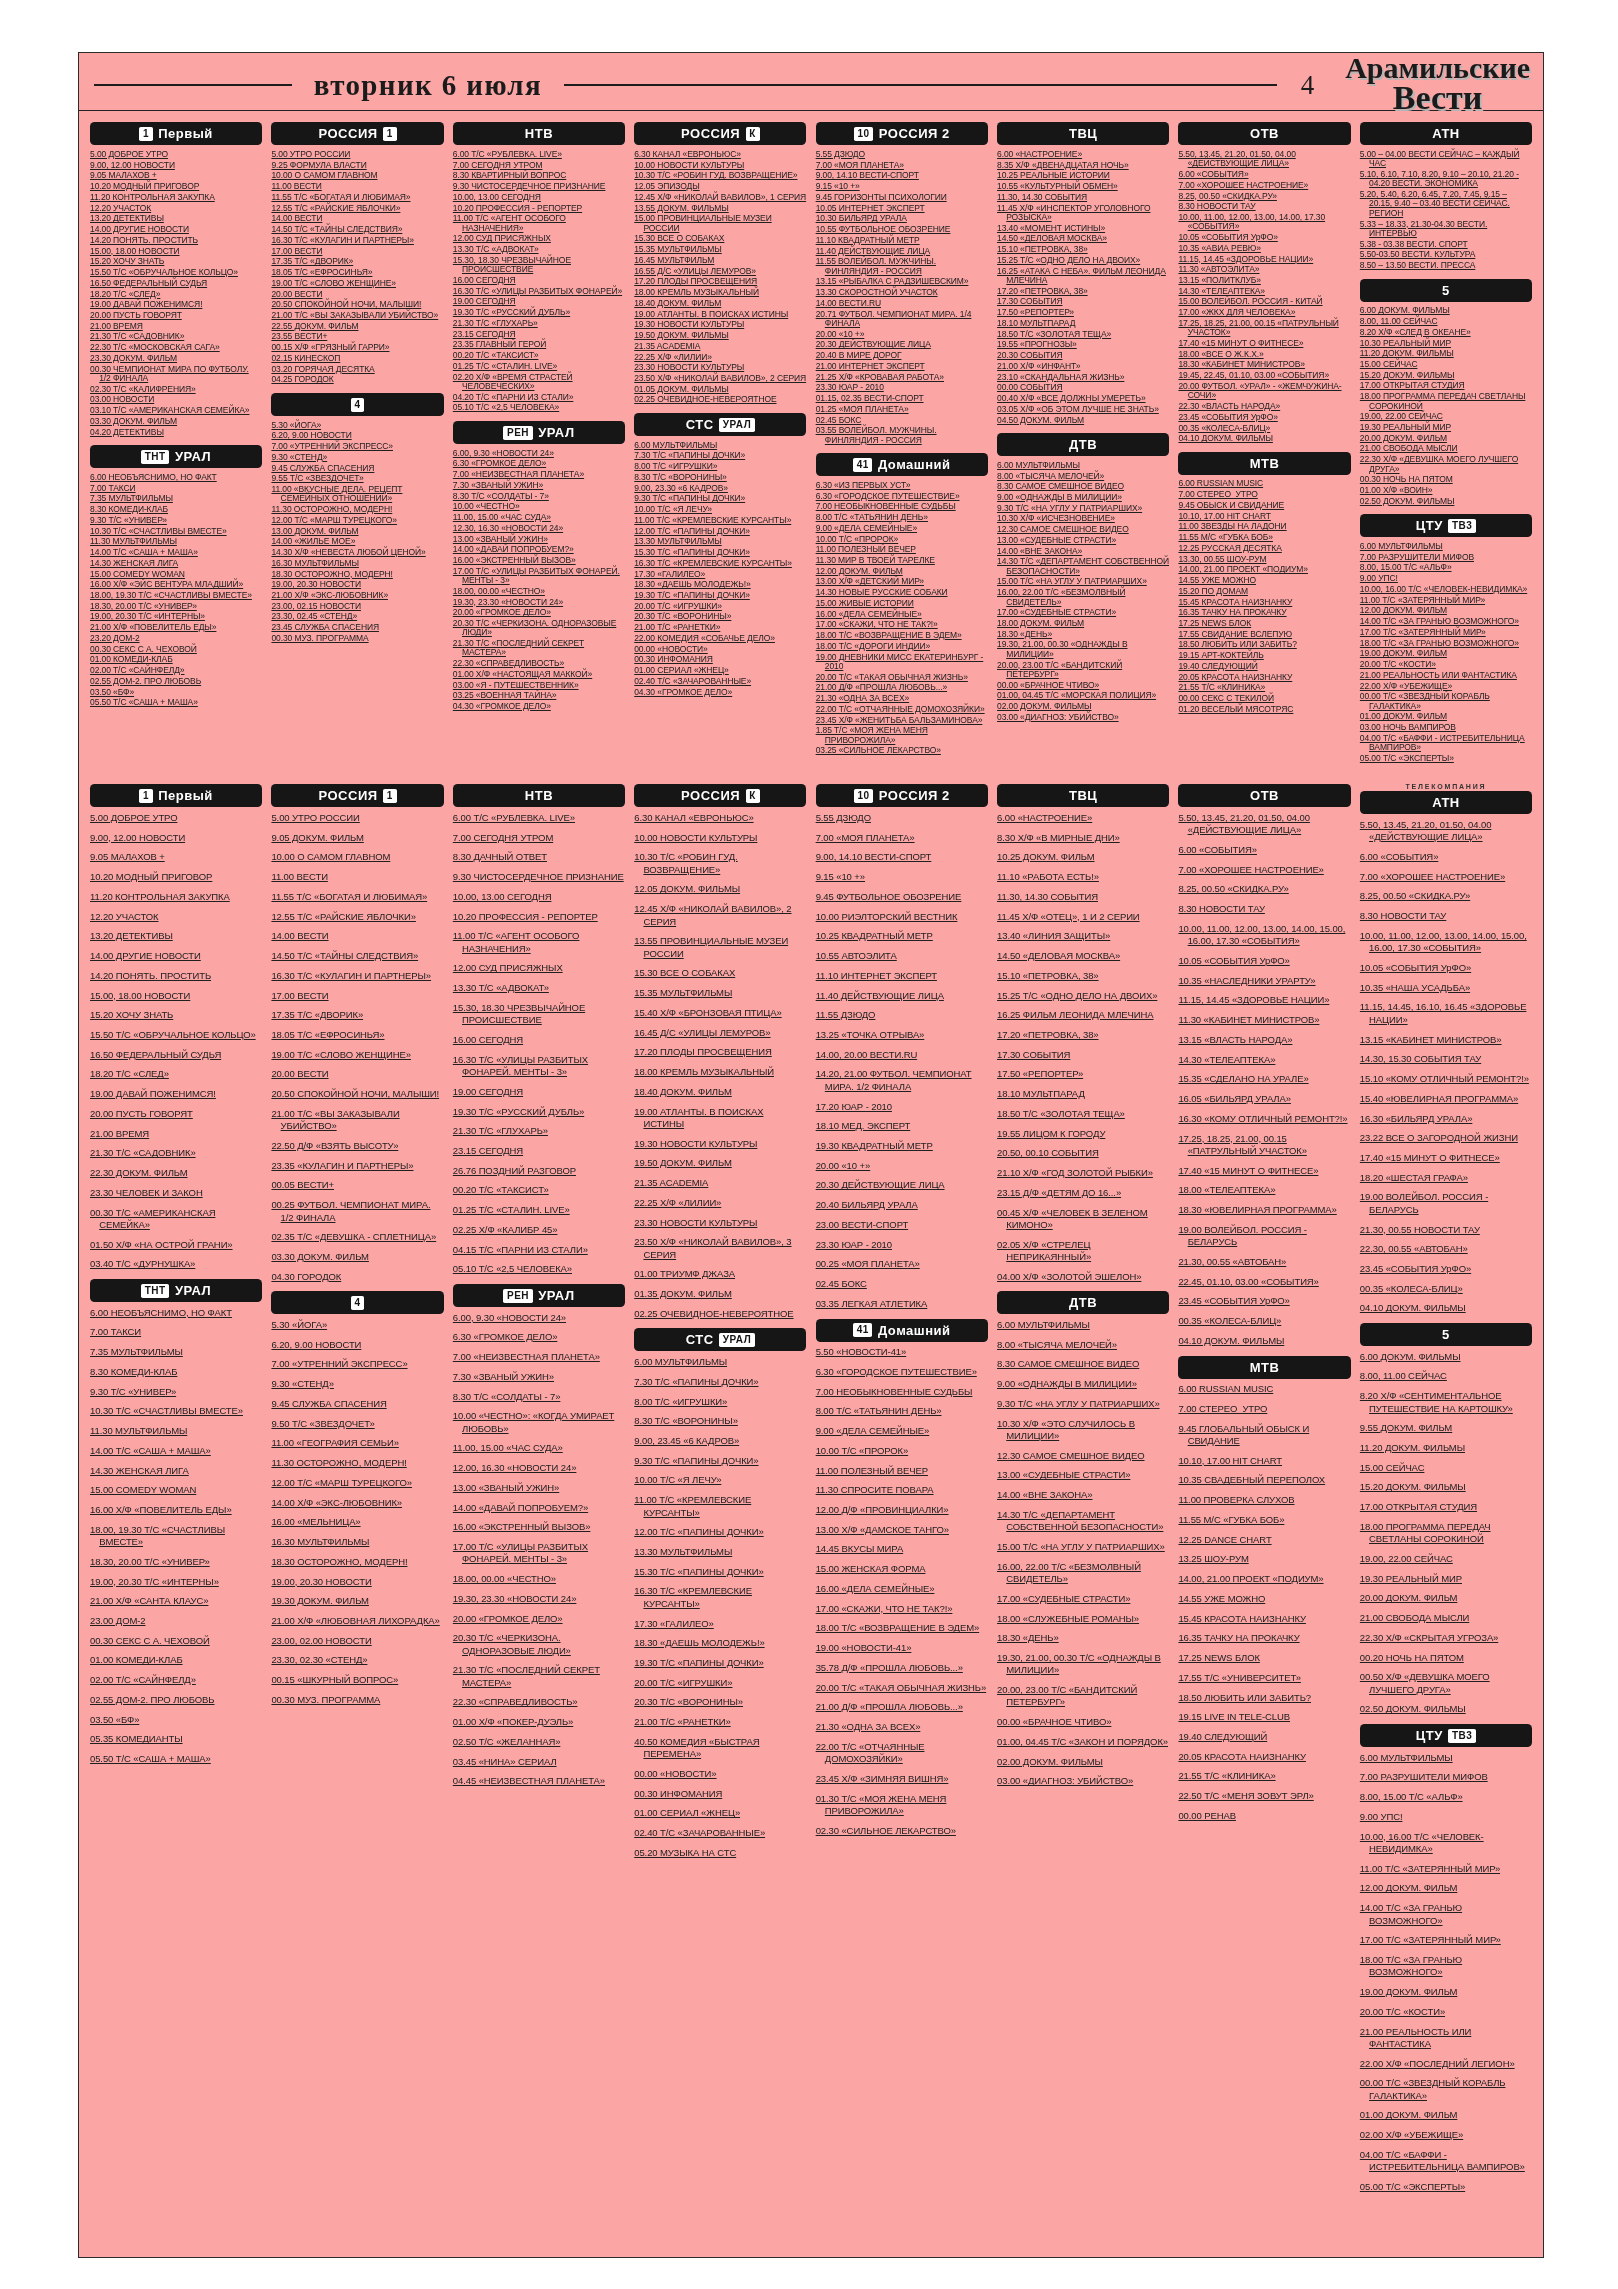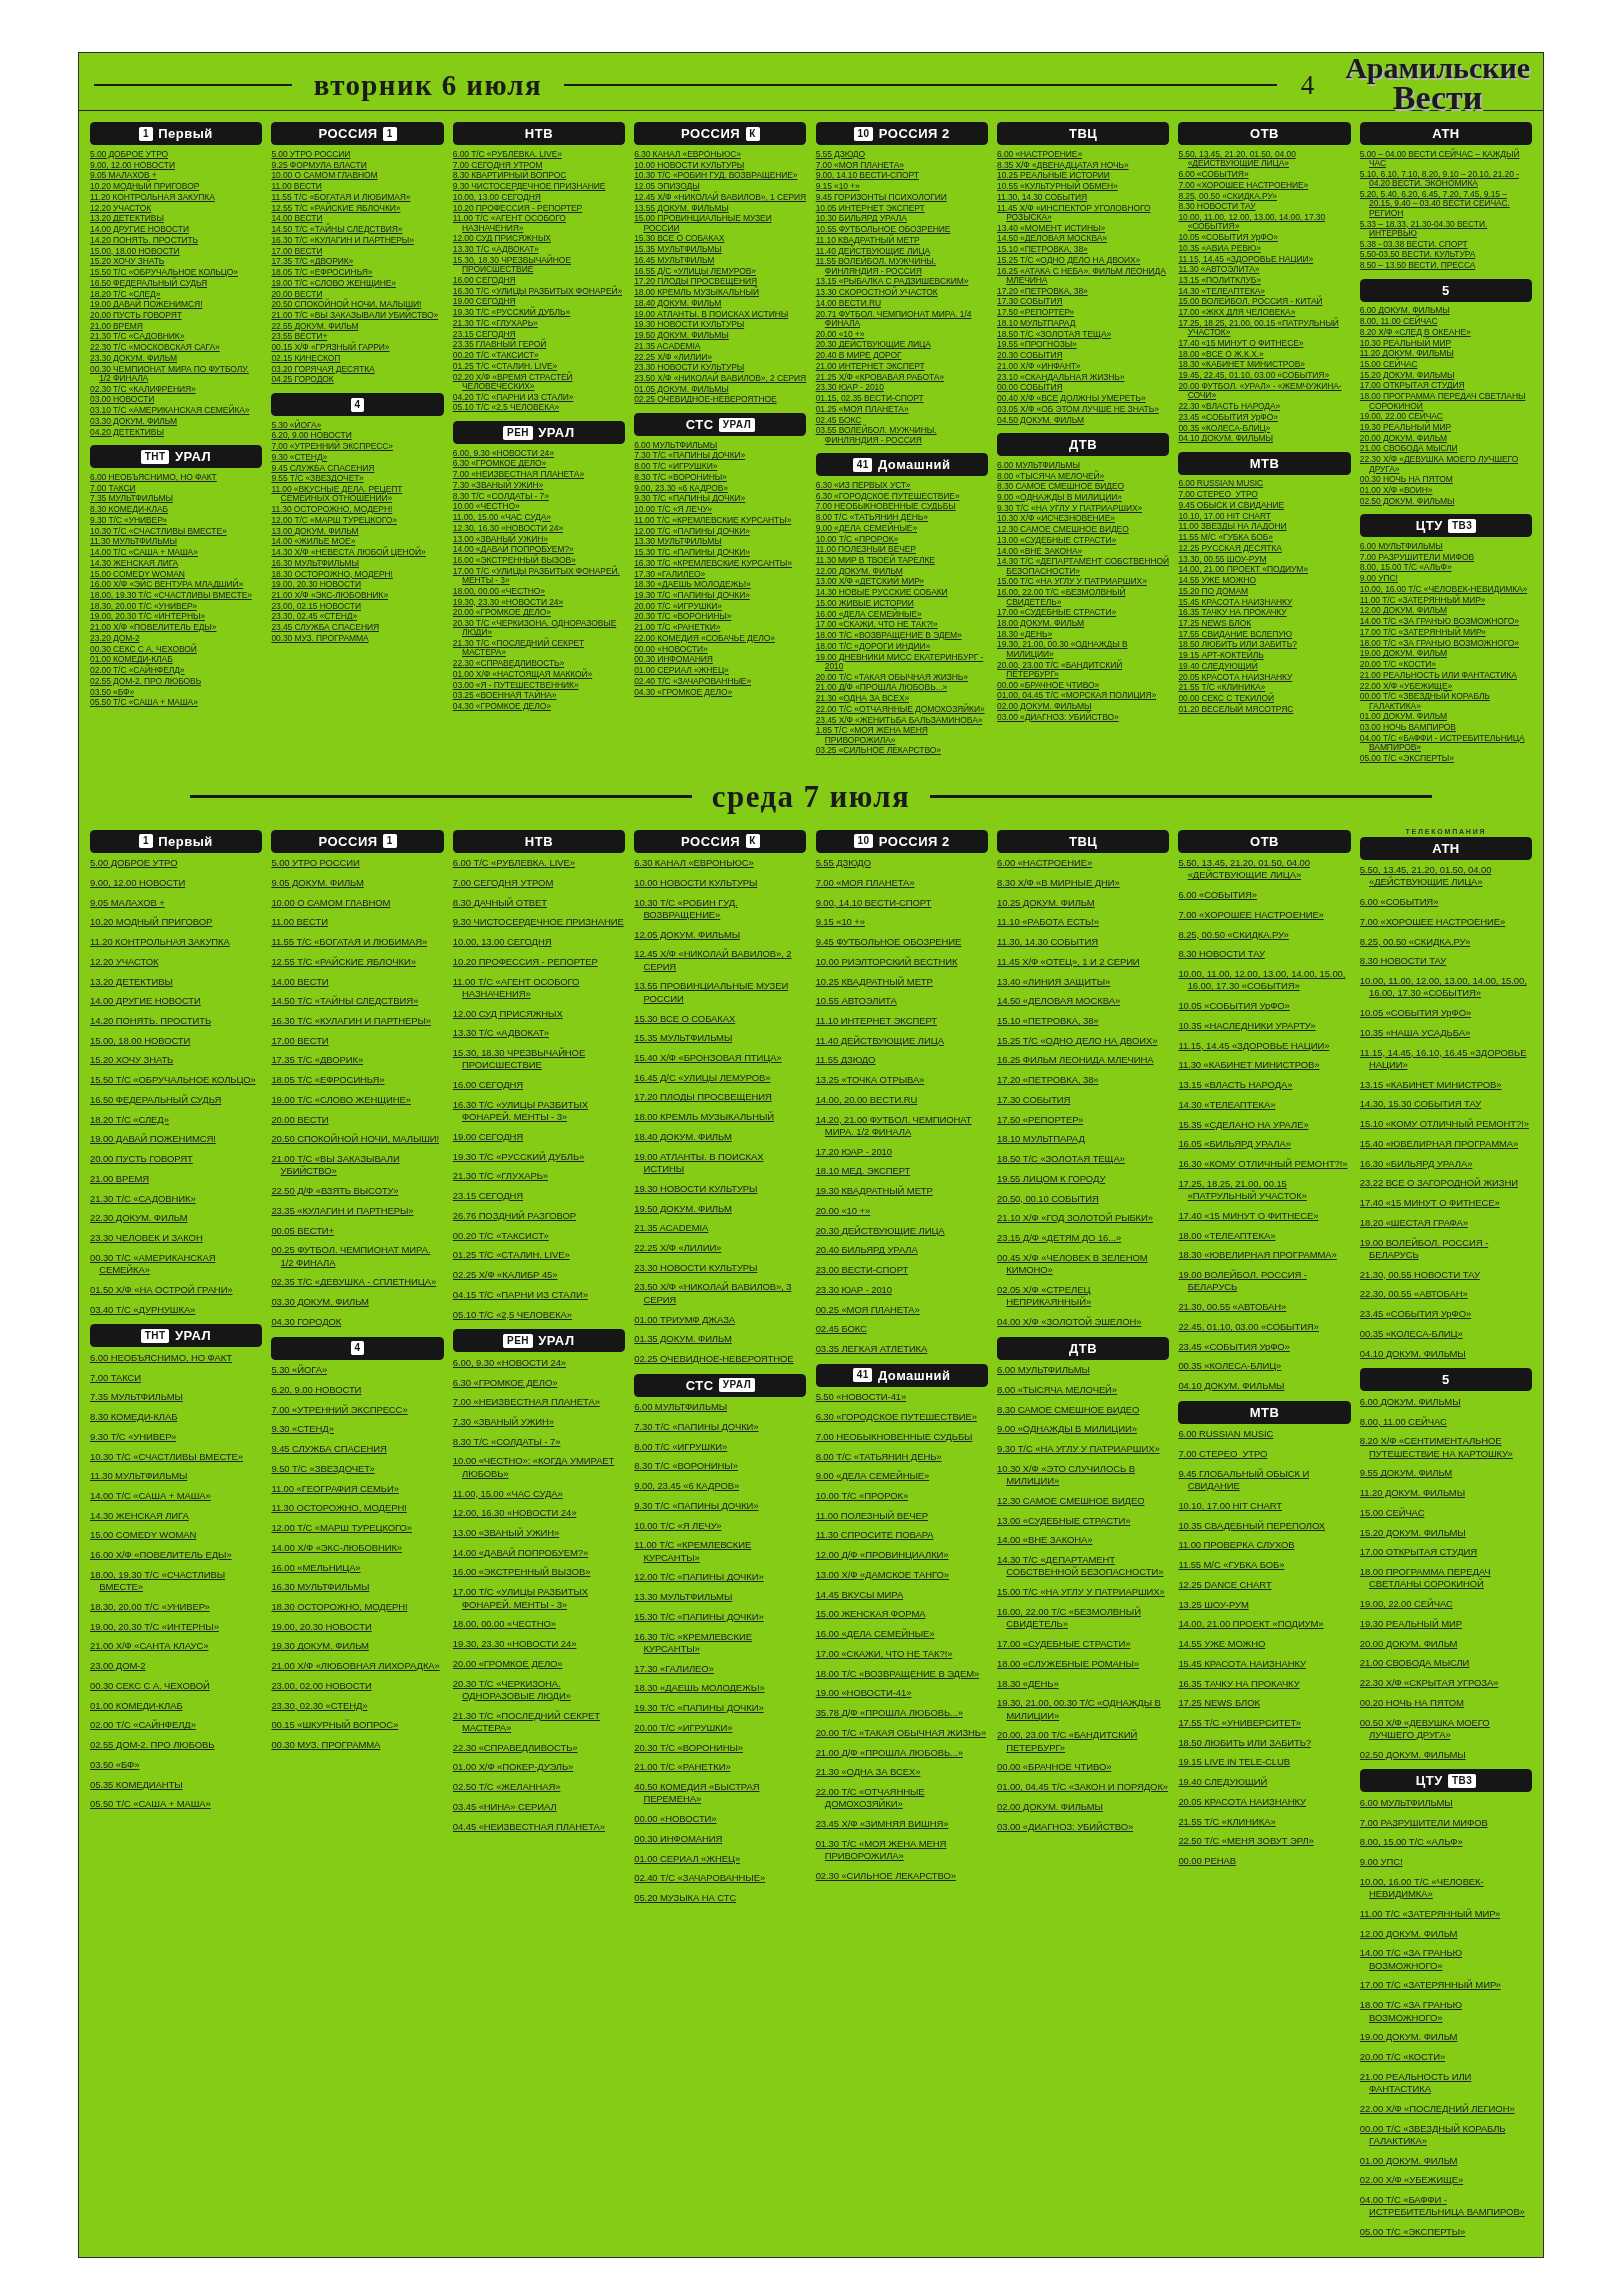--- a/index.html
+++ b/index.html
@@ -2,21 +2,21 @@
 <html style="font-size:14.8px"><head>
 <meta charset="utf-8">
 <style>
   html,body{margin:0;padding:0;}
   body{
     width:1619px;height:2290px;position:relative;background:#ffffff;
     font-family:"Liberation Sans", sans-serif;color:#1b1b1b;
   }
   .frame{
     position:absolute;left:78px;top:52px;width:1466px;height:2206px;
-    border:1.8px solid #2c2c2c;background:#84cc16;box-sizing:border-box;
+    border:1.8px solid #2c2c2c;background:#fca5a5;box-sizing:border-box;
     overflow:hidden;
   }
   
   .page-header{
     display:flex;align-items:center;height:50px;padding:7.4px 9.2px 0 14.8px;
     border-bottom:1.8px solid #222;position:relative;
   }
   .h-rule{height:1.8px;background:#1c1c1c;}
   .h-rule.l{width:198px;margin-right:22px;}
   .h-rule.m{flex:1;margin:0 24px 0 22px;}
@@ -585,25 +585,20 @@
             <li>00.00 Т/С «ЗВЕЗДНЫЙ КОРАБЛЬ ГАЛАКТИКА»</li>
             <li>01.00 ДОКУМ. ФИЛЬМ</li>
             <li>03.00 НОЧЬ ВАМПИРОВ</li>
             <li>04.00 Т/С «БАФФИ - ИСТРЕБИТЕЛЬНИЦА ВАМПИРОВ»</li>
             <li>05.00 Т/С «ЭКСПЕРТЫ»</li>
           </ul>
         </div>
       </div>
     </div>
 
-  <div class="day-divider">
-    <span class="dd-rule"></span>
-    <h2>среда 7 июля</h2>
-    <span class="dd-rule"></span>
-  </div>
 
   <div class="tv-grid grid-wed">
       <div class="col">
         <div class="block">
           <div class="block-header">
             <span class="badge">1</span>
             <span class="chname">Первый</span>
           </div>
           <ul class="programs">
             <li>5.00 ДОБРОЕ УТРО</li>

